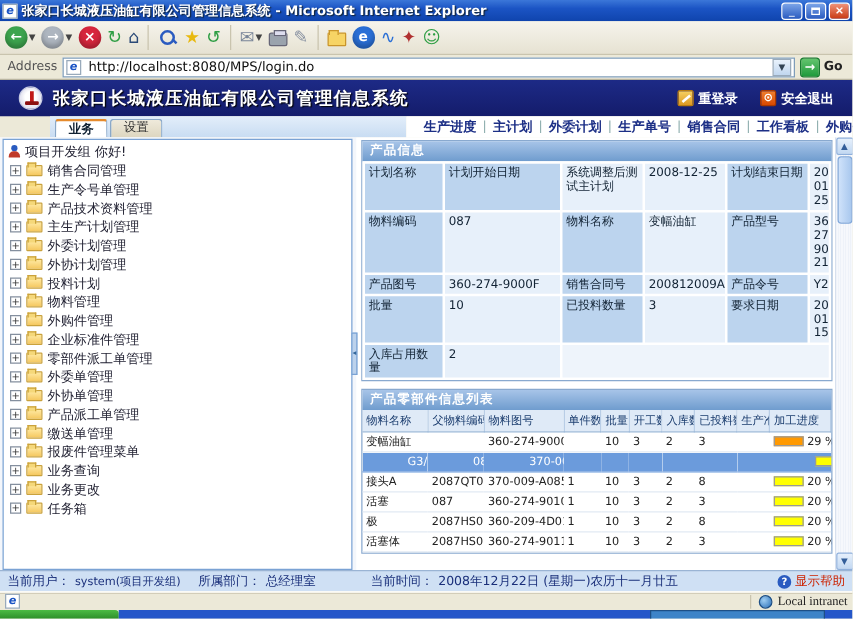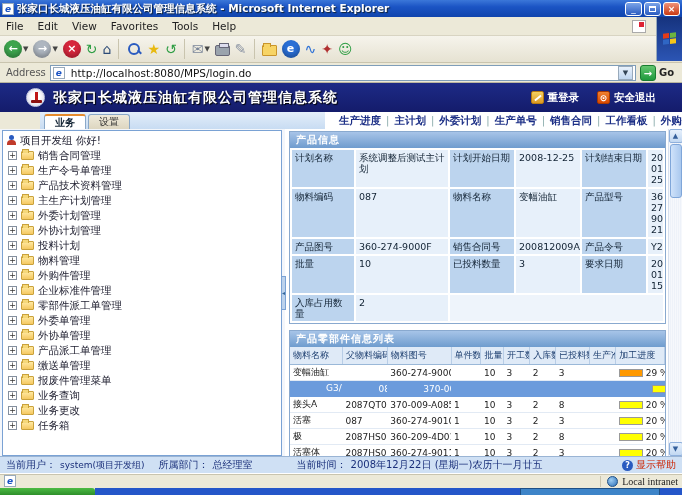--- a/index.html
+++ b/index.html
@@ -56,21 +56,21 @@
   .addressbar { height:20px; flex:0 0 20px; display:flex; align-items:center; gap:4px; padding:0 4px 0 6px;
     background:#ece9d8; border-bottom:1px solid #b9b5a0; }
   .addr-label { color:#555; font-size:10px; }
   .addr-field { flex:1; height:16px; background:#fff; border:1px solid #7f9db9; display:flex; align-items:center; padding:0 2px; gap:3px; }
   .addr-url { flex:1; font-size:10.5px; color:#111; white-space:nowrap; overflow:hidden; }
   .addr-drop { width:15px; height:14px; background:linear-gradient(180deg,#e9f2fc,#c0d6ef); border:1px solid #9ab; font-size:7px; text-align:center; line-height:13px; color:#345; }
   .gobtn { display:flex; align-items:center; gap:3px; font-weight:bold; font-size:10px; color:#222; padding-right:4px; }
   .goicon { width:16px; height:16px; background:linear-gradient(180deg,#63c56e,#1f9a3d); border:1px solid #187c30; border-radius:3px; color:#fff; font-weight:bold; text-align:center; line-height:15px; }
 
   
-  .appheader { height:29px; flex:0 0 29px; background:linear-gradient(180deg,#1d2a86,#141c6b); display:flex; align-items:center; padding:0 26px; gap:8px; }
+  .appheader { height:29px; flex:0 0 29px; background:linear-gradient(180deg,#1d2a86,#141c6b); display:flex; align-items:center; padding:0 15px; gap:8px; }
   .applogo { width:19px; height:19px; border-radius:50%; background:radial-gradient(circle at 50% 45%,#fff 35%,#e8e8f2 60%); border:1px solid #c7cbe2; position:relative; }
   .applogo::before { content:""; position:absolute; left:8px; top:3px; width:3px; height:10px; background:#c01818; }
   .applogo::after { content:""; position:absolute; left:4px; bottom:3px; width:11px; height:3px; background:#8c1010; border-radius:1px; }
   .apptitle { color:#fff; font-weight:bold; font-size:14px; letter-spacing:1px; text-shadow:1px 1px 1px #000; flex:1; white-space:nowrap; overflow:hidden; }
   .hdrlink { display:flex; align-items:center; gap:4px; color:#fff; font-size:10.5px; font-weight:bold; margin-left:10px; }
   .ic-relogin { width:13px; height:13px; background:linear-gradient(180deg,#f6d061,#dd9a22); border:1px solid #b97c10; border-radius:2px; position:relative; }
   .ic-relogin::after { content:""; position:absolute; left:2px; top:5px; width:8px; height:2px; background:#fff; transform:rotate(-40deg); }
   .ic-logout { width:13px; height:13px; background:linear-gradient(180deg,#f08030,#d84800); border:1px solid #a83800; border-radius:2px; color:#fff; font-size:9px; line-height:12px; text-align:center; }
 
   
@@ -153,32 +153,20 @@
   <div class="titlebar">
     <span class="pageicon">e</span>
     <span class="titletext">张家口长城液压油缸有限公司管理信息系统 - Microsoft Internet Explorer</span>
     <span class="winbtns">
       <span class="wbtn">_</span>
       <span class="wbtn"><span class="maxglyph"></span></span>
       <span class="wbtn close">×</span>
     </span>
   </div>
 
-  <div class="menubar">
-    <span id="menus"><span class="menu-item">File</span><span class="menu-item">Edit</span><span class="menu-item">View</span><span class="menu-item">Favorites</span><span class="menu-item">Tools</span><span class="menu-item">Help</span></span>
-    <span class="menu-extra"></span>
-    <span class="winlogo">
-        <span class="flag">
-          <i></i>
-          <i></i>
-          <i></i>
-          <i></i>
-        </span>
-      </span>
-  </div>
 
   <div class="toolbar" id="toolbar">
       <span class="tbtn">
         <span class="ic-circle" style="background: rgb(61, 164, 78);">←</span>
         <span class="caret">▼</span>
       </span>
       <span class="tbtn">
         <span class="ic-circle" style="background: rgb(174, 182, 192);">→</span>
         <span class="caret">▼</span>
       </span>
@@ -386,22 +374,22 @@
       </div>
       <span class="side-handle">◂</span>
     </div>
 
     <div class="mainzone">
 
       <div class="panel">
         <div class="panel-hdr">产品信息</div>
         <div class="pgrid" id="pgrid">
             <span class="pcell lbl">计划名称</span>
+            <span class="pcell lbl">计划开始日期</span>
             <span class="pcell val">系统调整后测试主计划</span>
-            <span class="pcell lbl">计划开始日期</span>
             <span class="pcell val">2008-12-25</span>
             <span class="pcell lbl">计划结束日期</span>
             <span class="pcell val">2009-01-25</span>
             <span class="pcell lbl">物料编码</span>
             <span class="pcell val">087</span>
             <span class="pcell lbl">物料名称</span>
             <span class="pcell val">变幅油缸</span>
             <span class="pcell lbl">产品型号</span>
             <span class="pcell val">360-274-9000F 215/170*2642</span>
             <span class="pcell lbl">产品图号</span>

